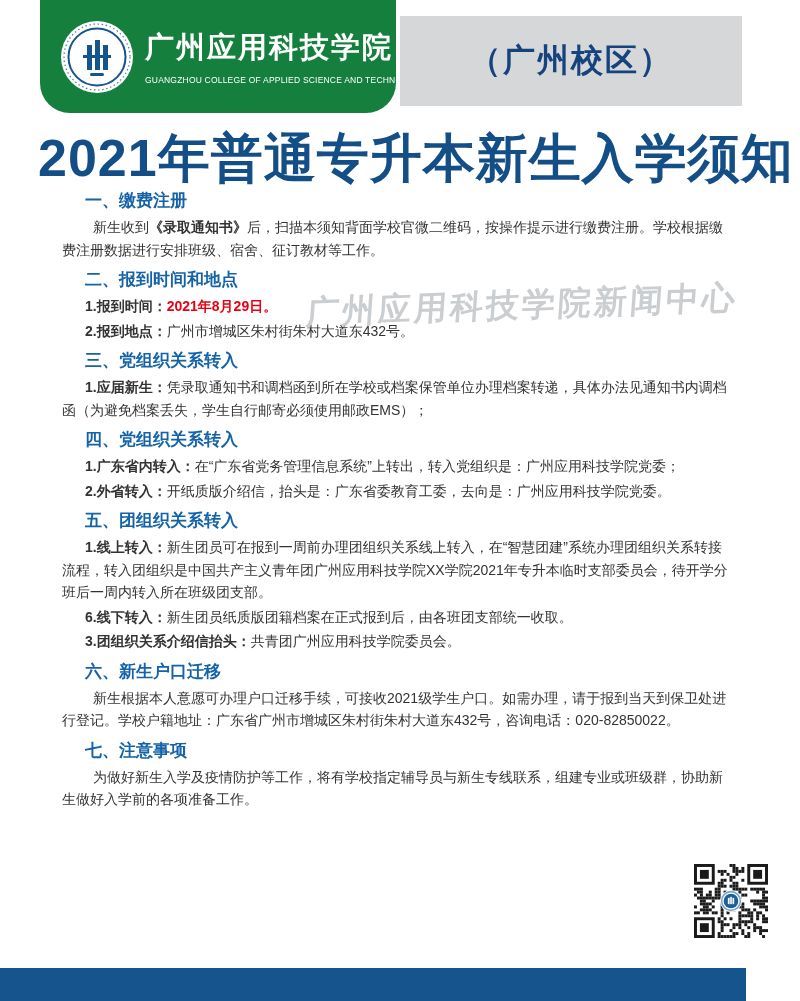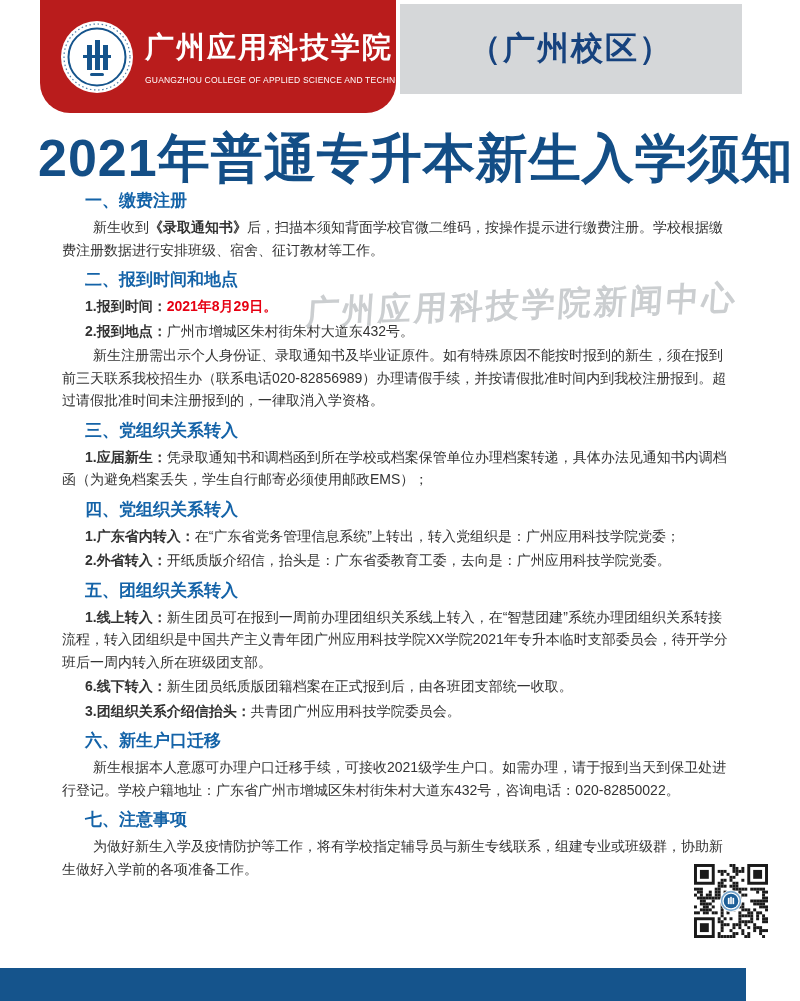--- a/index.html
+++ b/index.html
@@ -1,29 +1,29 @@
 <!DOCTYPE html>
 <html><head>
 <meta charset="utf-8">
 <style>
   html,body{margin:0;padding:0;}
   .page{position:relative;width:800px;height:1001px;background:#ffffff;overflow:hidden;
         font-family:"Liberation Sans", sans-serif;}
 
   
   .header-box{position:absolute;left:40px;top:0;width:356px;height:113px;
-              background:#b91c1c;border-radius:0 0 30px 30px;
+              background:#15803d;border-radius:0 0 30px 30px;
               display:flex;align-items:center;padding-left:20px;box-sizing:border-box;}
   .logo-wrap{width:74px;height:74px;flex:0 0 74px;}
   .head-text{margin-left:11px;display:flex;flex-direction:column;}
   .school-name{color:#ffffff;font-size:29px;font-weight:bold;letter-spacing:2px;
                font-family:"Liberation Serif", serif;white-space:nowrap;}
   .school-name-en{color:#ffffff;font-size:8.5px;letter-spacing:.2px;margin-top:7px;
                   white-space:nowrap;font-family:"Liberation Sans", sans-serif;}
-  .campus-badge{position:absolute;left:400px;top:4px;width:342px;height:90px;background:#d5d7d9;
+  .campus-badge{position:absolute;left:400px;top:16px;width:342px;height:90px;background:#d5d7d9;
                 display:flex;align-items:center;justify-content:center;}
   .campus-badge span{font-size:32px;font-weight:bold;color:#16427e;letter-spacing:2px;
                      white-space:nowrap;}
 
   
   .main-title{position:absolute;left:62px;top:124px;width:676px;text-align:center;
               transform:translateX(-24px);font-size:52px;font-weight:bold;color:#134e86;
               letter-spacing:1px;white-space:nowrap;}
 
   
@@ -79,21 +79,20 @@
 
   <div class="content" id="sections">
       <div class="sec">
         <h3 class="sec-h">一、缴费注册</h3>
         <p class="para indent"><span>新生收到</span><span class="b ">《录取通知书》</span><span>后，扫描本须知背面学校官微二维码，按操作提示进行缴费注册。学校根据缴费注册数据进行安排班级、宿舍、征订教材等工作。</span></p>
       </div>
       <div class="sec">
         <h3 class="sec-h">二、报到时间和地点</h3>
         <p class="para"><span class="b ">1.报到时间：</span><span class="red">2021年8月29日。</span></p>
         <p class="para"><span class="b ">2.报到地点：</span><span>广州市增城区朱村街朱村大道东432号。</span></p>
-        <p class="para indent"><span>新生注册需出示个人身份证、录取通知书及毕业证原件。如有特殊原因不能按时报到的新生，须在报到前三天联系我校招生办（联系电话020-82856989）办理请假手续，并按请假批准时间内到我校注册报到。超过请假批准时间未注册报到的，一律取消入学资格。</span></p>
       </div>
       <div class="sec">
         <h3 class="sec-h">三、党组织关系转入</h3>
         <p class="para"><span class="b ">1.应届新生：</span><span>凭录取通知书和调档函到所在学校或档案保管单位办理档案转递，具体办法见通知书内调档函（为避免档案丢失，学生自行邮寄必须使用邮政EMS）；</span></p>
       </div>
       <div class="sec">
         <h3 class="sec-h">四、党组织关系转入</h3>
         <p class="para"><span class="b ">1.广东省内转入：</span><span>在“广东省党务管理信息系统”上转出，转入党组织是：广州应用科技学院党委；</span></p>
         <p class="para"><span class="b ">2.外省转入：</span><span>开纸质版介绍信，抬头是：广东省委教育工委，去向是：广州应用科技学院党委。</span></p>
       </div>

